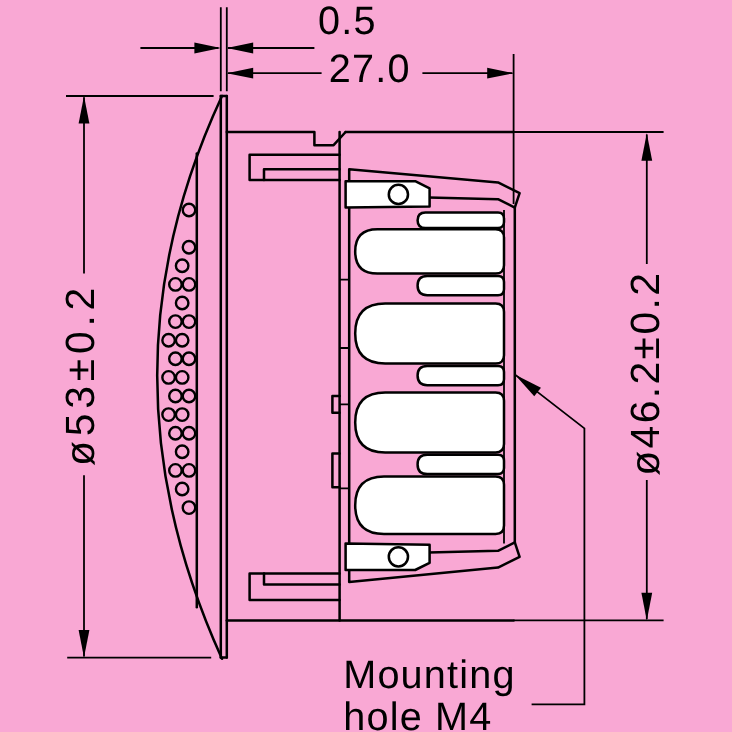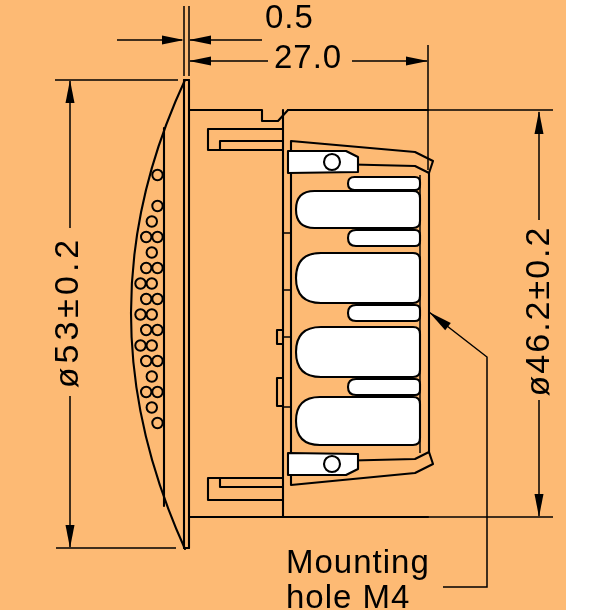--- a/index.html
+++ b/index.html
@@ -1,16 +1,16 @@
 <!DOCTYPE html>
 <html><head>
 <meta charset="utf-8">
 <style>
   html,body{margin:0;padding:0;background:#fff;}
-  .stage{position:relative;width:566px;height:610px;background:#fdba74;overflow:hidden;
+  .stage{position:relative;width:610px;height:610px;background:#f9a8d4;overflow:hidden;
          font-family:"Liberation Sans", sans-serif;}
   svg{display:block;}
   .obj{stroke:#000;stroke-width:2.1;fill:none;stroke-linecap:round;stroke-linejoin:round;}
   .objfill{stroke:#000;stroke-width:2.1;fill:#fff;stroke-linejoin:round;}
   .thin{stroke:#000;stroke-width:1.5;fill:none;stroke-linecap:butt;}
   .arrow{fill:#000;stroke:none;}
   .dimtext{fill:#000;font-family:"Liberation Sans", sans-serif;font-size:33px;letter-spacing:1px;}
   .dimtext-rot{fill:#000;font-family:"Liberation Sans", sans-serif;font-size:34px;text-anchor:middle;}
   .dot{stroke:#000;stroke-width:2;fill:none;}
 </style>

